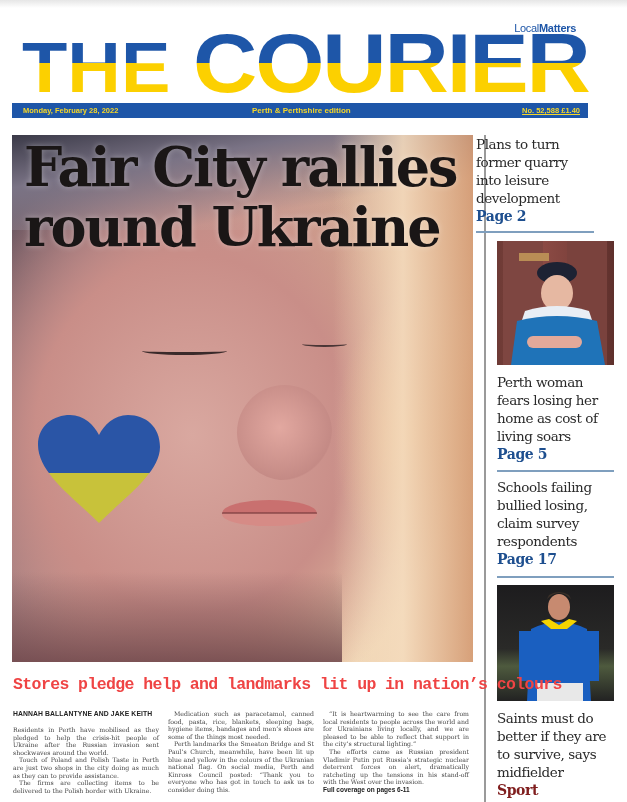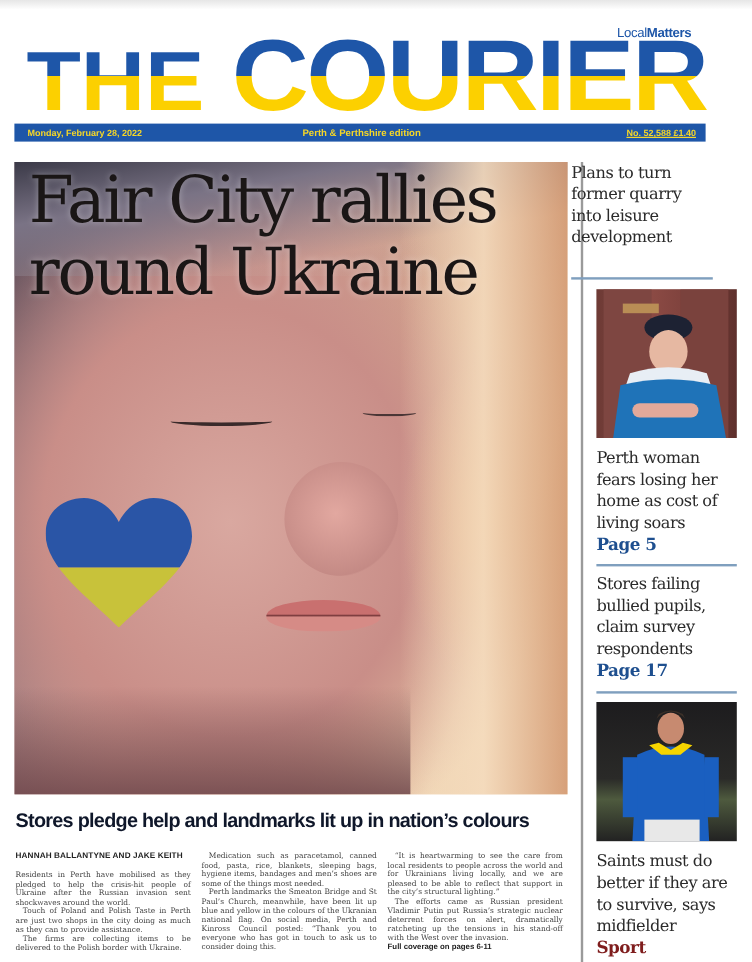--- a/index.html
+++ b/index.html
@@ -45,39 +45,39 @@
   .hero .eye { position: absolute; left: 130px; top: 212px; width: 85px; height: 8px;
     border-bottom: 3px solid #3a2a2a; border-radius: 0 0 50% 50%; }
   .hero .eye2 { position: absolute; left: 290px; top: 206px; width: 45px; height: 6px;
     border-bottom: 2px solid #4a3636; border-radius: 0 0 50% 50%; }
   .hero .nose { position: absolute; left: 225px; top: 250px; width: 95px; height: 95px;
     border-radius: 50%; background: radial-gradient(circle at 45% 45%, #e2a8a0, #c48a85 70%, rgba(0,0,0,0) 72%); }
   .hero .lips { position: absolute; left: 210px; top: 365px; width: 95px; height: 26px;
     border-radius: 50% 50% 45% 45%; background: linear-gradient(#c9706f 45%, #7a3b3d 50%, #d68b86 55%); }
   .hero .heart { position: absolute; left: 22px; top: 278px; width: 130px; height: 115px; }
   .headline { position: absolute; left: 12px; top: 2px; width: 450px; font-family: "DejaVu Serif", serif;
-    font-weight: 400; font-size: 54px; line-height: 60px; color: #1a1616; letter-spacing: -2px;
+    font-weight: 700; font-size: 54px; line-height: 60px; color: #1a1616; letter-spacing: -2px;
     text-shadow: 0 0 6px rgba(255,255,255,0.35); }
 
   .vdivider { position: absolute; left: 484px; top: 135px; width: 2px; height: 667px; background: #9a9a9a; }
 
   
   .rcol { position: absolute; left: 476px; top: 135px; width: 118px; }
   .teaser { font-family: "DejaVu Serif", serif; font-size: 13.5px; line-height: 18px; color: #2a2a2a; letter-spacing: -0.4px; }
   .teaser .pg { display: block; font-weight: 700; color: #1e4f8f; font-size: 14px; }
   .teaser .pg.red { color: #7f1d1d; }
   .rule { height: 2px; background: #7f9fbe; margin: 0; }
 
   .photo-woman { position: absolute; left: 497px; top: 241px; width: 117px; height: 124px; overflow: hidden;
     background: linear-gradient(90deg, #6d3a35 0%, #8b4a44 40%, #7b403b 70%, #5e302c 100%); }
   .photo-player { position: absolute; left: 497px; top: 585px; width: 117px; height: 116px; overflow: hidden;
     background: linear-gradient(#1d1c1e 0%, #2a2a28 55%, #4e5a3e 70%, #222 100%); }
 
-  .sub-head { position: absolute; left: 13px; top: 675px; width: 462px; font-family: Liberation Sans, sans-serif;
-    font-size: 16.5px; color: #0f172a; letter-spacing: -0.6px; white-space: nowrap; }
+  .sub-head { position: absolute; left: 13px; top: 675px; width: 462px; font-family: Liberation Mono, monospace;
+    font-size: 16.5px; color: #ef4444; letter-spacing: -0.6px; white-space: nowrap; }
   .byline { position: absolute; left: 13px; top: 710px; font-family: "Liberation Sans", sans-serif;
     font-weight: 700; font-size: 6.8px; color: #222; letter-spacing: 0.1px; }
   .col { position: absolute; top: 722px; width: 146px; font-family: "DejaVu Serif", serif; font-size: 6.2px;
     line-height: 7.6px; color: #444; text-align: justify; }
   .col p { text-indent: 0; }
   .col p + p { text-indent: 6px; }
   .col1 { left: 13px; top: 726px; }
   .col2 { left: 168px; top: 710px; }
   .col3 { left: 323px; top: 710px; }
   .more { display: block; font-family: "Liberation Sans", sans-serif; font-weight: 700; color: #222; font-size: 6.5px; }
@@ -122,20 +122,21 @@
     </g>
   </svg>
   <h1 class="headline">Fair City rallies round Ukraine</h1>
 </section>
 
 <div class="vdivider"></div>
 
 <aside class="rcol">
   <div class="teaser" style="height:96px;">
     <span>Plans to turn former quarry into leisure development</span>
+    <span class="pg">Page 2</span>
   </div>
   <div class="rule"></div>
 </aside>
 
 <div class="photo-woman" title="Woman in blue dress and dark beret standing arms crossed in front of a wooden door">
   <svg width="117" height="124" viewBox="0 0 117 124">
     <rect x="6" y="0" width="40" height="124" fill="#7e4641"></rect>
     <rect x="70" y="0" width="40" height="124" fill="#7a423d"></rect>
     <rect x="22" y="12" width="30" height="8" fill="#b98d55"></rect>
     <ellipse cx="60" cy="32" rx="20" ry="11" fill="#1d2233"></ellipse>
@@ -146,21 +147,21 @@
   </svg>
 </div>
 
 <div class="teaser" style="position:absolute; left:497px; top:373px; width:118px; height:93px;">
   <span>Perth woman fears losing her home as cost of living soars</span>
   <span class="pg">Page 5</span>
 </div>
 <div class="rule" style="position:absolute; left:497px; top:470px; width:117px;"></div>
 
 <div class="teaser" style="position:absolute; left:497px; top:478px; width:118px; height:93px;">
-  <span>Stores failing bullied pupils, claim survey respondents</span>
+  <span>Schools failing bullied losing, claim survey respondents</span>
   <span class="pg">Page 17</span>
 </div>
 <div class="rule" style="position:absolute; left:497px; top:576px; width:117px;"></div>
 
 <div class="photo-player" title="Footballer in blue St Johnstone kit number 34">
   <svg width="117" height="116" viewBox="0 0 117 116">
     <ellipse cx="62" cy="22" rx="11" ry="13" fill="#c78a70"></ellipse>
     <path d="M50 14 Q62 2 74 14 L72 10 Q62 4 52 10 Z" fill="#3b3028"></path>
     <path d="M30 116 L34 44 Q62 30 90 44 L94 116 Z" fill="#1a5fc0"></path>
     <path d="M44 36 L52 34 L62 40 L72 34 L80 36 L70 44 L54 44 Z" fill="#f5d400"></path>

